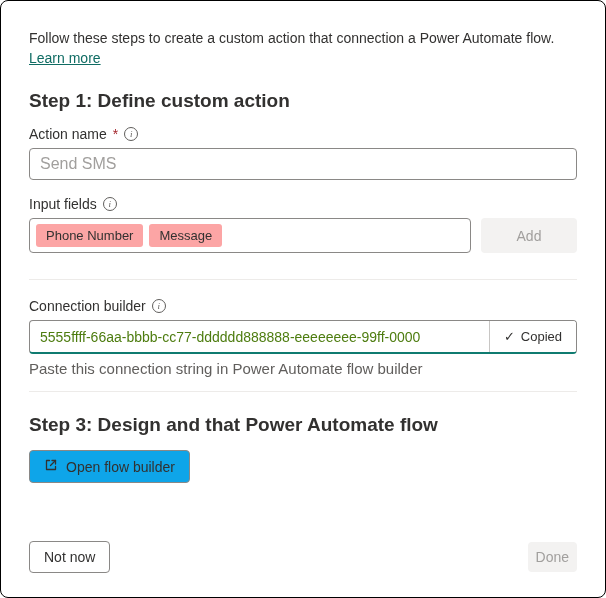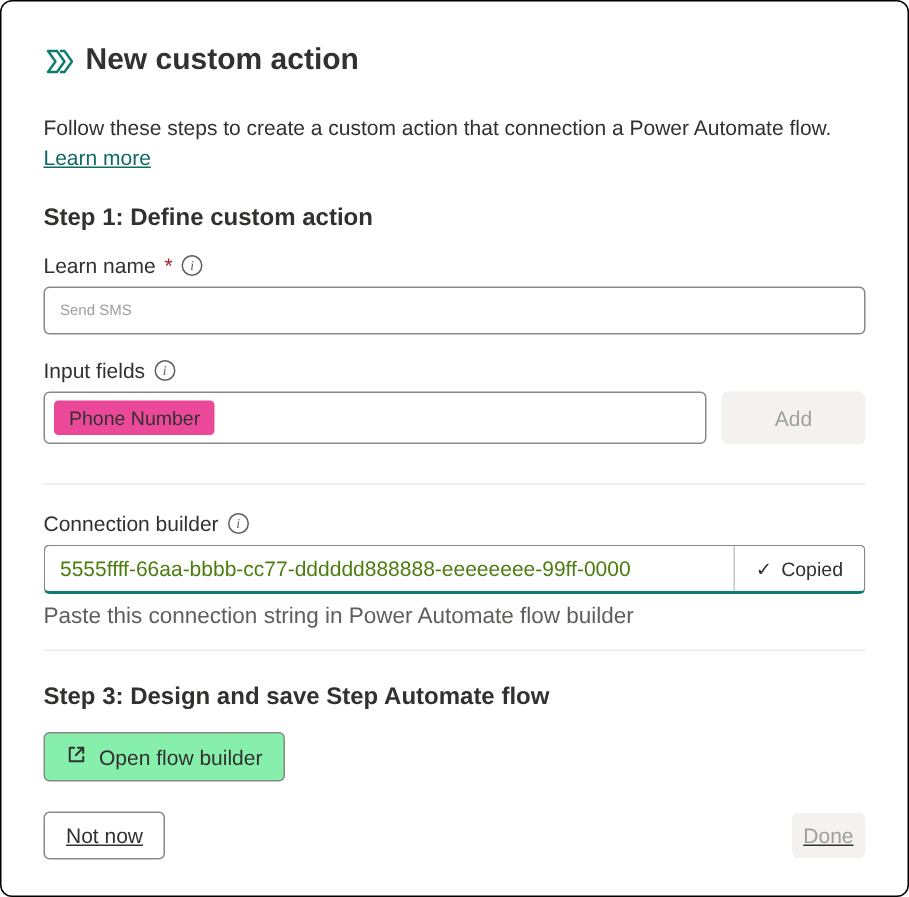--- a/index.html
+++ b/index.html
@@ -38,21 +38,21 @@
   color: #323130;
   margin-bottom: 22px;
   line-height: 1.4;
 }
 .intro a {
   color: #0f6c63;
   text-decoration: underline;
   text-align: right;
 }
 .step-title {
-  font-size: 16px;
+  font-size: 19px;
   font-weight: 600;
   color: #323130;
   margin-bottom: 14px;
 }
 .field-label {
   font-size: 14px;
   color: #323130;
   display: flex;
   align-items: center;
   gap: 6px;
@@ -72,21 +72,21 @@
   font-family: Georgia, serif;
   color: #605e5c;
   line-height: 1;
 }
 .text-input {
   width: 100%;
   height: 32px;
   border: 1px solid #8a8886;
   border-radius: 4px;
   padding: 0 10px;
-  font-size: 10px;
+  font-size: 16px;
   color: #323130;
   font-family: inherit;
 }
 .text-input::placeholder { color: #a19f9d; }
 .action-name-block { margin-bottom: 16px; }
 .input-fields-block { margin-bottom: 12px; }
 .input-fields-row {
   display: flex;
   gap: 10px;
   align-items: stretch;
@@ -95,21 +95,21 @@
   flex: 1;
   border: 1px solid #8a8886;
   border-radius: 4px;
   padding: 5px 6px;
   display: flex;
   gap: 6px;
   min-height: 34px;
   align-items: center;
 }
 .chip {
-  background: #ec4899;
+  background: #fca5a5;
   border-radius: 3px;
   padding: 4px 10px;
   font-size: 13px;
   color: #323130;
 }
 .add-btn {
   width: 96px;
   border: none;
   border-radius: 4px;
   background: #f3f2f1;
@@ -156,36 +156,35 @@
   font-size: 15px;
   color: #605e5c;
   margin-top: 6px;
 }
 .step3 { margin-top: 4px; }
 .open-flow-btn {
   display: inline-flex;
   align-items: center;
   gap: 8px;
   border: 1px solid #8a8886;
-  background: #86efac;
+  background: #0ea5e9;
   border-radius: 4px;
   padding: 7px 14px;
   font-size: 14px;
   font-family: inherit;
   color: #323130;
   cursor: pointer;
 }
 .ext-icon { display: inline-block; }
 .footer {
   margin-top: auto;
   display: flex;
   justify-content: space-between;
   align-items: center;
   padding-top: 20px;
-  text-decoration: underline;
 }
 .not-now-btn {
   border: 1px solid #8a8886;
   background: #fff;
   border-radius: 4px;
   padding: 7px 14px;
   font-size: 14px;
   font-family: inherit;
   color: #323130;
   cursor: pointer;
@@ -198,53 +197,45 @@
   padding: 7px 8px;
   font-size: 14px;
   font-family: inherit;
 }
 </style>
 </head>
 <body>
 
 <div class="dialog">
 
-  <div class="header">
-    <span class="header-icon">
-      <svg width="20" height="20" viewBox="0 0 20 20" fill="none">
-        <path d="M3 3 L9 3 L14 10 L9 17 L3 17 L8 10 Z" stroke="#0f7b70" stroke-width="1.6" fill="none" stroke-linejoin="round"></path>
-        <path d="M11 3 L14 3 L19 10 L14 17 L11 17" stroke="#0f7b70" stroke-width="1.6" fill="none" stroke-linejoin="round"></path>
-      </svg>
-    </span>
-    <h1 class="title">New custom action</h1>
-  </div>
 
   <p class="intro">
     <span>Follow these steps to create a custom action that connection a Power Automate flow. </span><a href="#">Learn more</a>
   </p>
 
   <h2 class="step-title">Step 1: Define custom action</h2>
 
   <div class="action-name-block">
     <div class="field-label">
-      <span>Learn name</span>
+      <span>Action name</span>
       <span class="required">*</span>
       <span class="info-icon">i</span>
     </div>
     <input type="text" class="text-input" placeholder="Send SMS" style="">
   </div>
 
   <div class="input-fields-block">
     <div class="field-label">
       <span>Input fields</span>
       <span class="info-icon">i</span>
     </div>
     <div class="input-fields-row">
       <div class="chips-box">
         <span class="chip">Phone Number</span>
+        <span class="chip">Message</span>
       </div>
       <button class="add-btn" disabled="">Add</button>
     </div>
   </div>
 
   <hr class="divider">
 
 
   <div class="field-label">
     <span>Connection builder</span>
@@ -256,21 +247,21 @@
     <button class="copied-btn">
       <span class="check-icon">✓</span>
       <span>Copied</span>
     </button>
   </div>
   <div class="helper">Paste this connection string in Power Automate flow builder</div>
 
   <hr class="divider">
 
   <div class="step3">
-    <h2 class="step-title">Step 3: Design and save Step Automate flow</h2>
+    <h2 class="step-title">Step 3: Design and that Power Automate flow</h2>
     <button class="open-flow-btn">
       <span class="ext-icon">
         <svg width="14" height="14" viewBox="0 0 14 14" fill="none">
           <path d="M5.5 2.5 H2.5 V11.5 H11.5 V8.5" stroke="#323130" stroke-width="1.3" fill="none" stroke-linecap="round" stroke-linejoin="round"></path>
           <path d="M8 2.5 H11.5 V6" stroke="#323130" stroke-width="1.3" fill="none" stroke-linecap="round" stroke-linejoin="round"></path>
           <path d="M11.5 2.5 L6.5 7.5" stroke="#323130" stroke-width="1.3" fill="none" stroke-linecap="round"></path>
         </svg>
       </span>
       <span>Open flow builder</span>
     </button>

